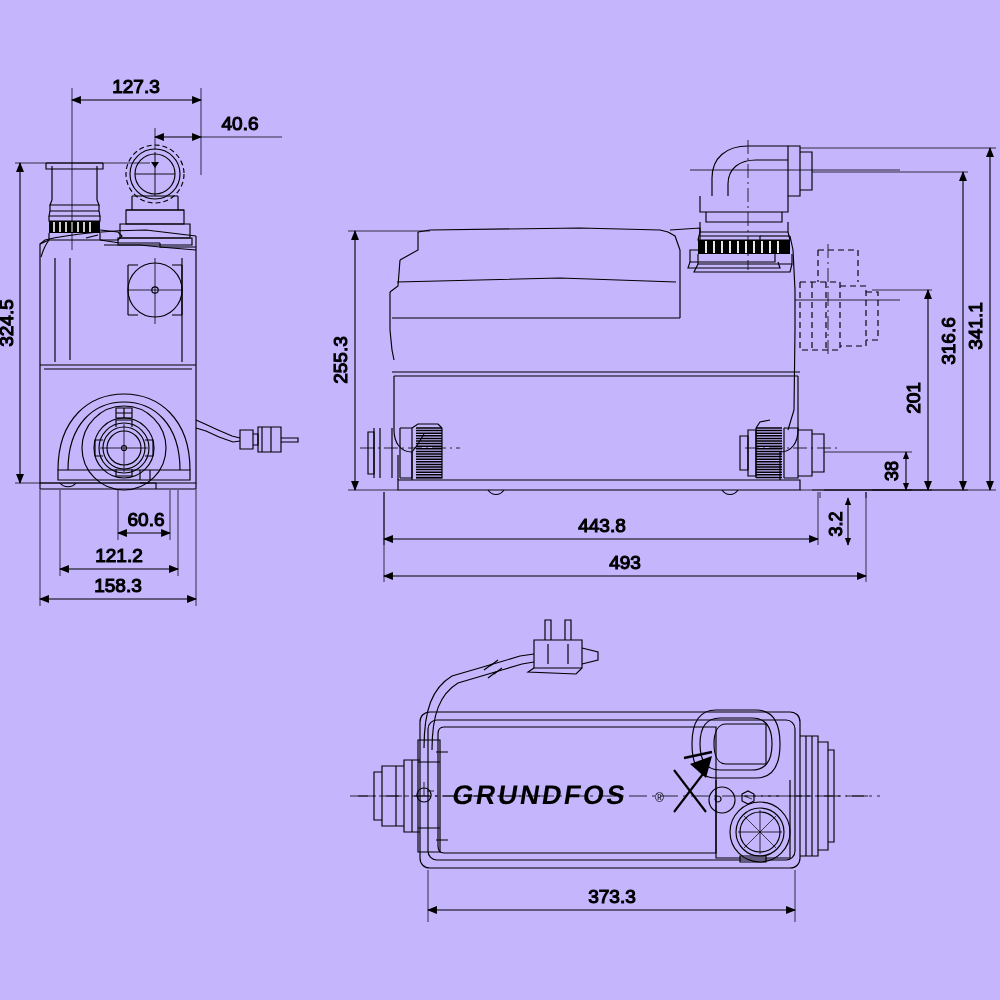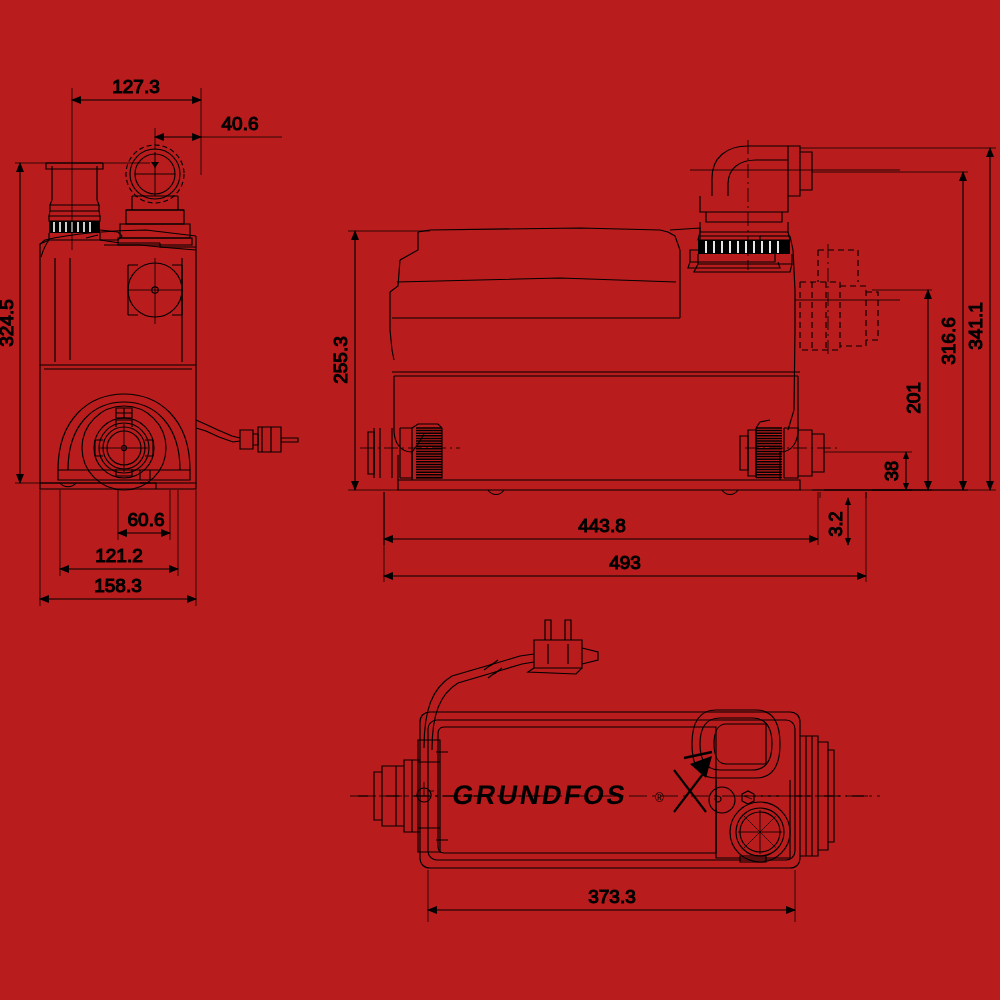--- a/index.html
+++ b/index.html
@@ -1,18 +1,18 @@
 <!DOCTYPE html>
 <html><head>
 <meta charset="utf-8">
 <style>
   html,body{margin:0;padding:0;background:#ffffff;}
   body{width:1000px;height:1000px;overflow:hidden;
        font-family:"Liberation Sans",sans-serif;}
-  #sheet{position:relative;width:1000px;height:1000px;background:#b91c1c;}
+  #sheet{position:relative;width:1000px;height:1000px;background:#c4b5fd;}
   svg{display:block;}
   .dimtxt{font-family:"Liberation Sans",sans-serif;font-size:19px;fill:#000;}
   .dimtxt-s{font-family:"Liberation Sans",sans-serif;font-size:18px;fill:#000;}
 </style>
 </head>
 <body>
 
 <div id="sheet">
 <svg width="1000" height="1000" viewBox="0 0 1000 1000">
 

